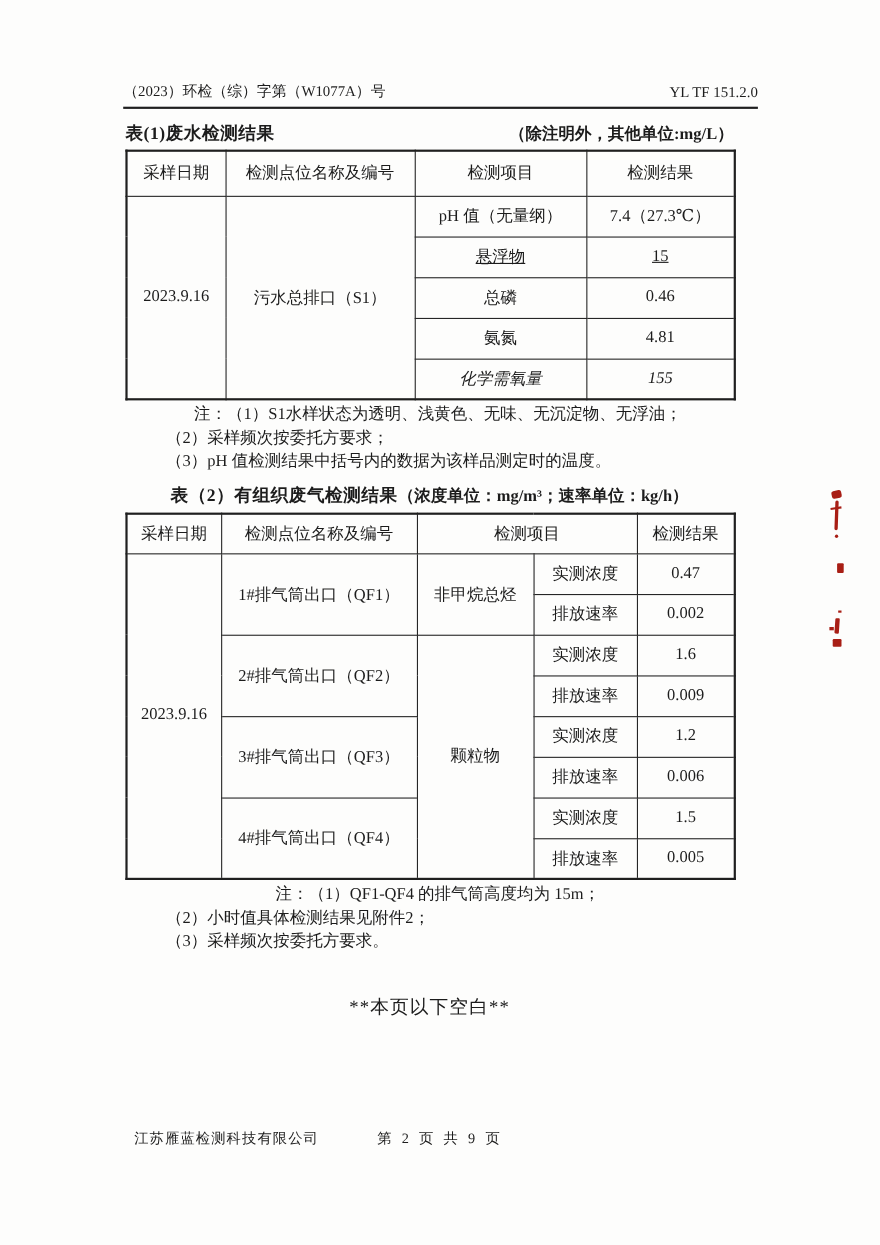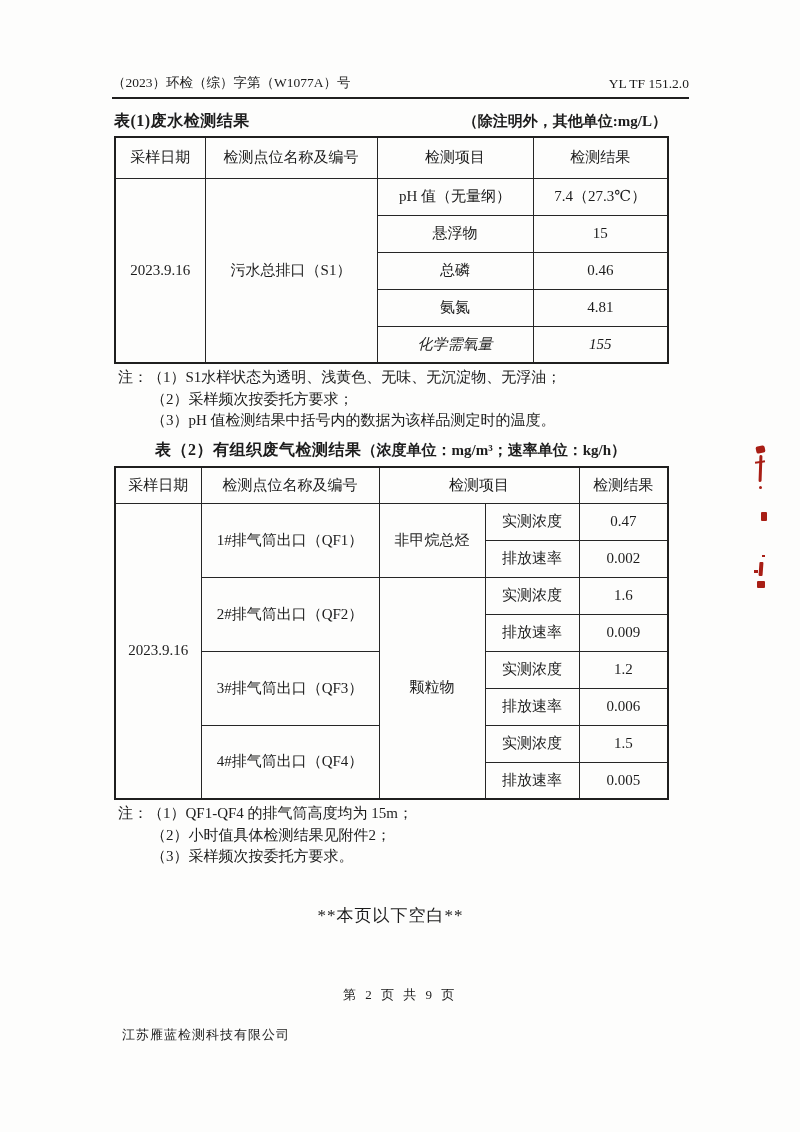--- a/index.html
+++ b/index.html
@@ -35,28 +35,28 @@
   }
   table.rpt, table.rpt th, table.rpt td{ border:1px solid #262626; }
   table.rpt{ border:2px solid #1f1f1f; }
   table.rpt th, table.rpt td{
     text-align:center; vertical-align:middle;
     font-weight:normal; font-size:15px; padding:2px 3px;
   }
   
   .notes{ position:absolute; left:118px; width:560px; font-size:15px; line-height:21.5px; }
   .notes .note-line{ padding-left:33px; }
-  .notes .note-line.first{ padding-left:0; }
+  .notes .note-line.first{ padding-left:0;text-align:center; }
   
   .blank-note{
     position:absolute; left:114px; width:553px; text-align:center;
     font-size:17px; letter-spacing:1px;
   }
   .footer-company{ position:absolute; left:122px; top:1026px; font-size:13px; letter-spacing:1px; }
-  .footer-page{ position:absolute; left:343px; top:986px; font-size:13px; letter-spacing:3px; }
+  .footer-page{ position:absolute; left:343px; top:1026px; font-size:13px; letter-spacing:3px; }
   
   .seal-mark{ position:absolute; background:#a81e15; }
   .sm1{ left:756px; top:446px; width:9px; height:7px; border-radius:2px; transform:rotate(-12deg); }
   .sm2{ left:759px; top:455px; width:3px; height:27px; border-radius:2px; transform:rotate(2deg); }
   .sm2b{ left:755px; top:461px; width:10px; height:2px; transform:rotate(-8deg); }
   .sm3{ left:759px; top:486px; width:3px; height:3px; border-radius:50%; }
   .sm4{ left:761px; top:512px; width:6px; height:9px; border-radius:1px; }
   .sm5{ left:762px; top:555px; width:3px; height:2px; }
   .sm6{ left:759px; top:562px; width:4px; height:14px; border-radius:1px; transform:rotate(4deg); }
   .sm6b{ left:754px; top:570px; width:4px; height:3px; }
@@ -88,21 +88,21 @@
     <th>检测点位名称及编号</th>
     <th>检测项目</th>
     <th>检测结果</th>
   </tr>
   <tr style="height:37px;">
     <td rowspan="5">2023.9.16</td>
     <td rowspan="5">污水总排口（S1）</td>
     <td>pH 值（无量纲）</td>
     <td>7.4（27.3℃）</td>
   </tr>
-  <tr style="height:37px;">
+  <tr style="height:37px;text-decoration:underline;">
     <td>悬浮物</td>
     <td>15</td>
   </tr>
   <tr style="height:37px;padding-left:13px;">
     <td>总磷</td>
     <td>0.46</td>
   </tr>
   <tr style="height:37px;">
     <td>氨氮</td>
     <td>4.81</td>

